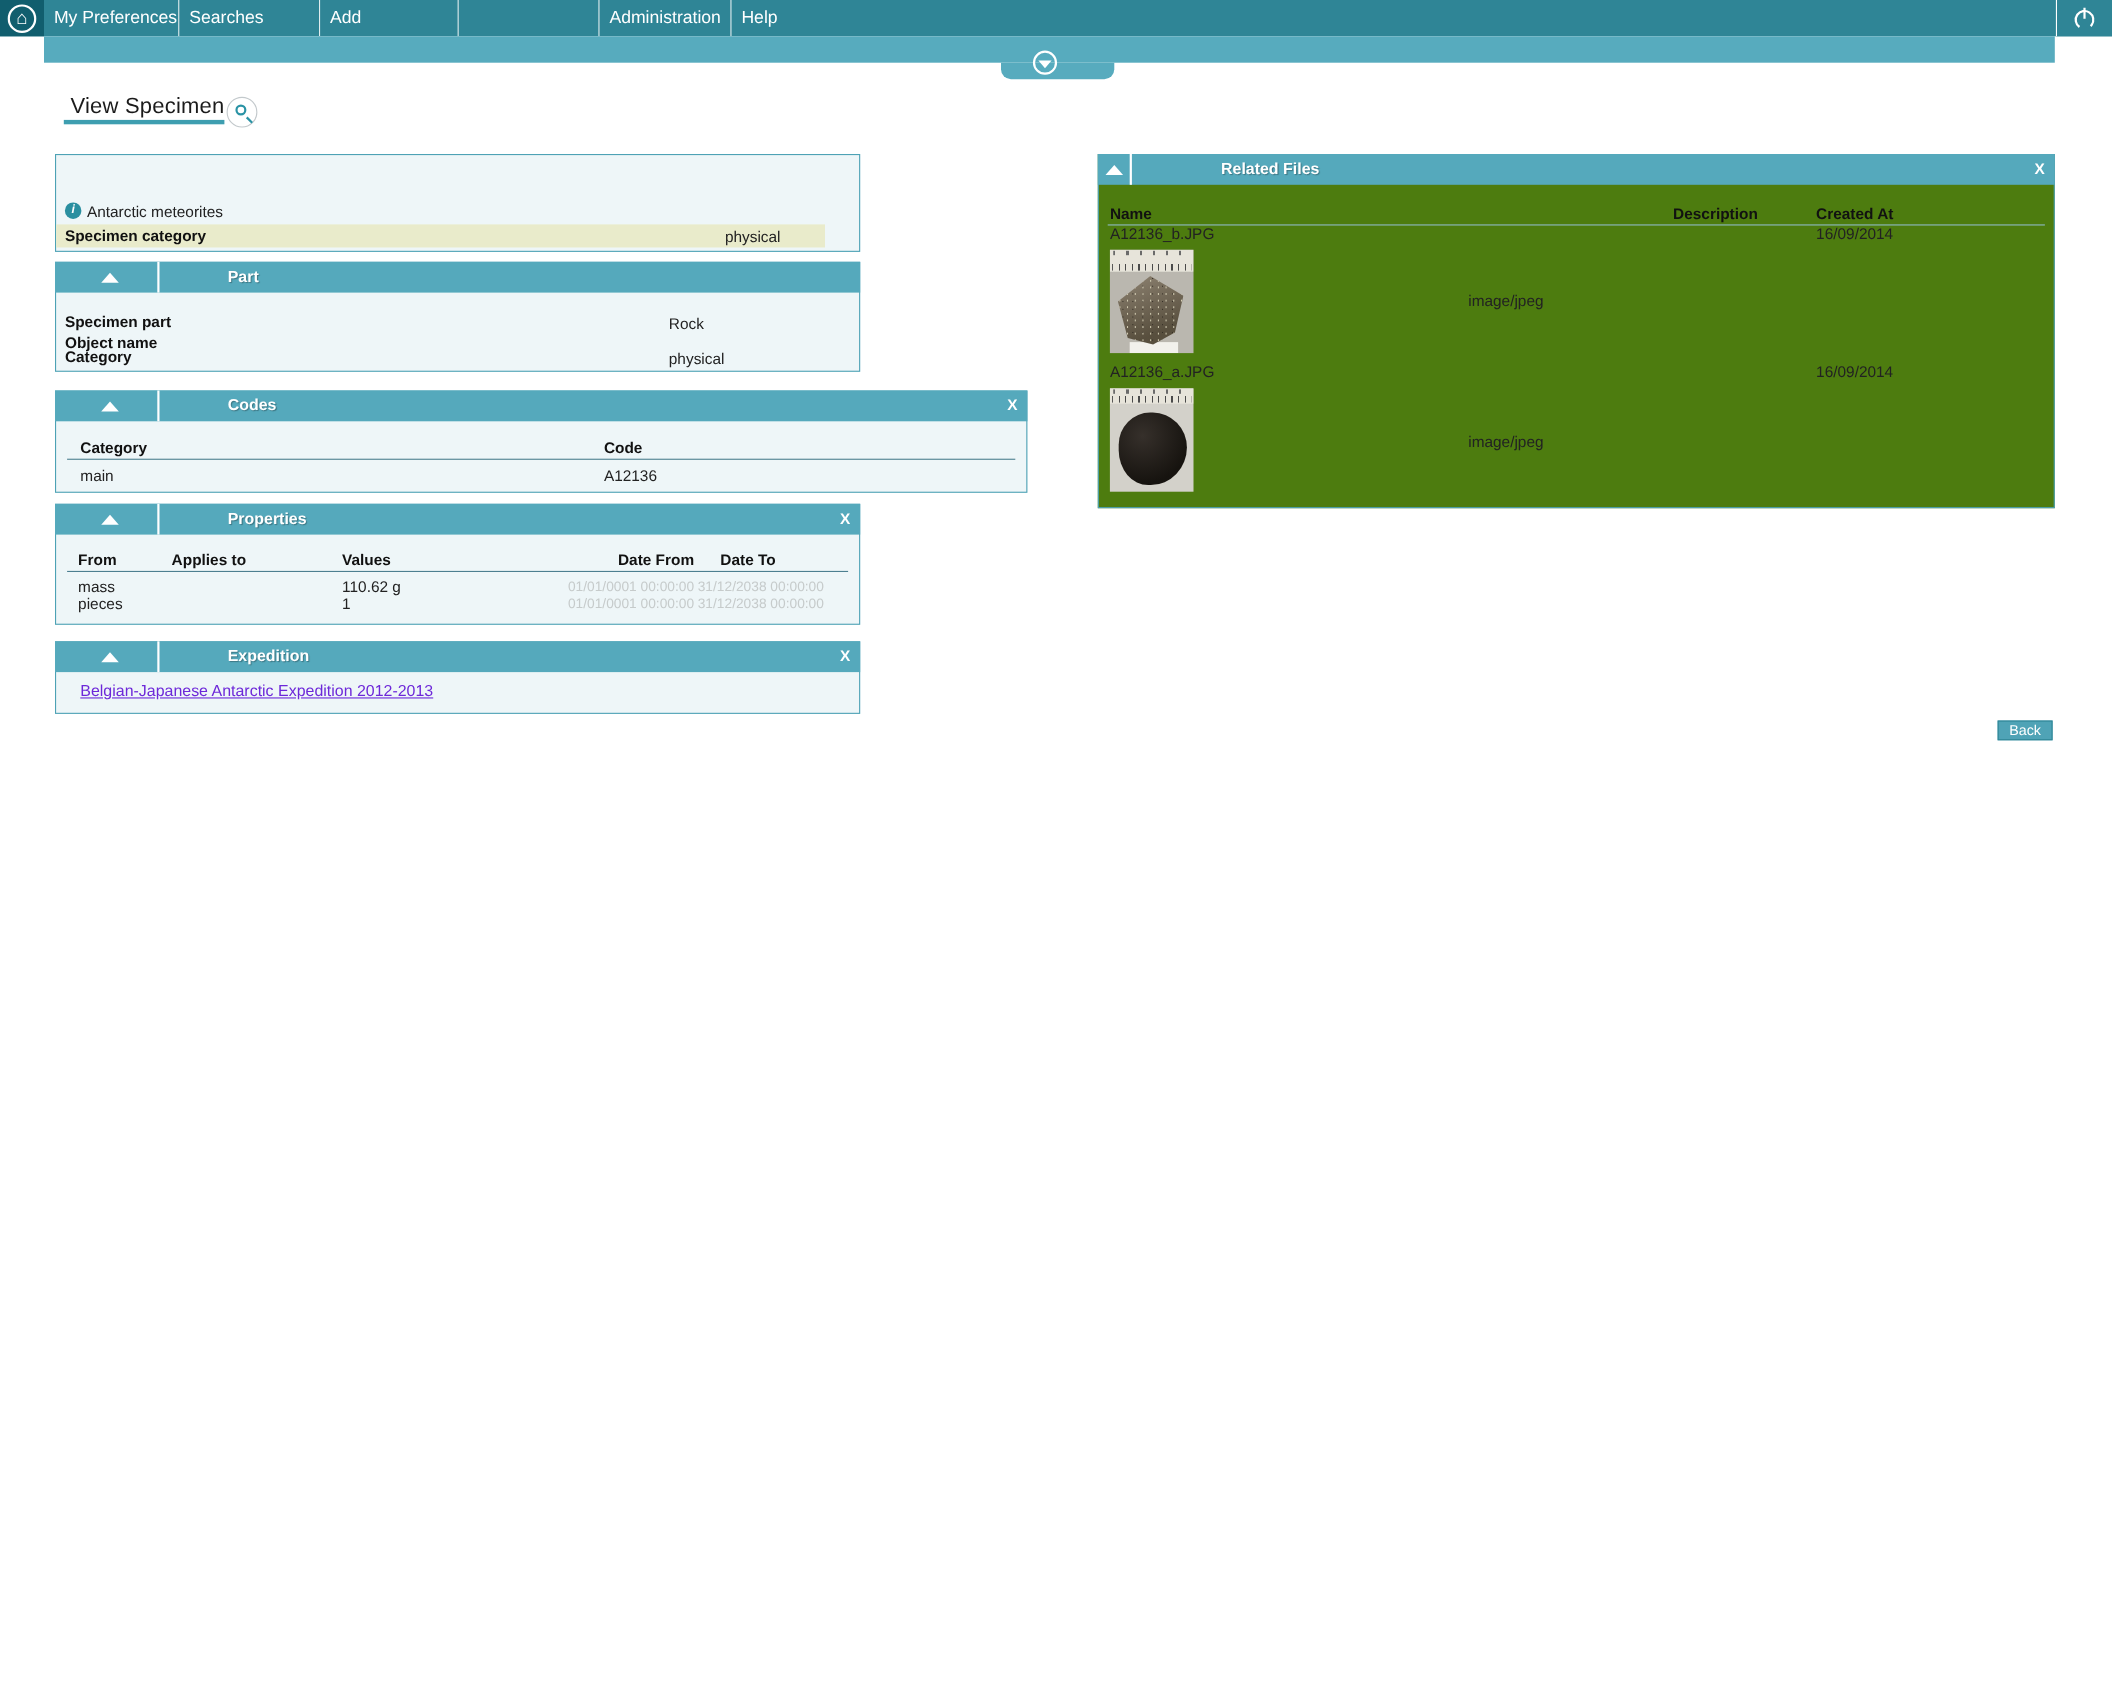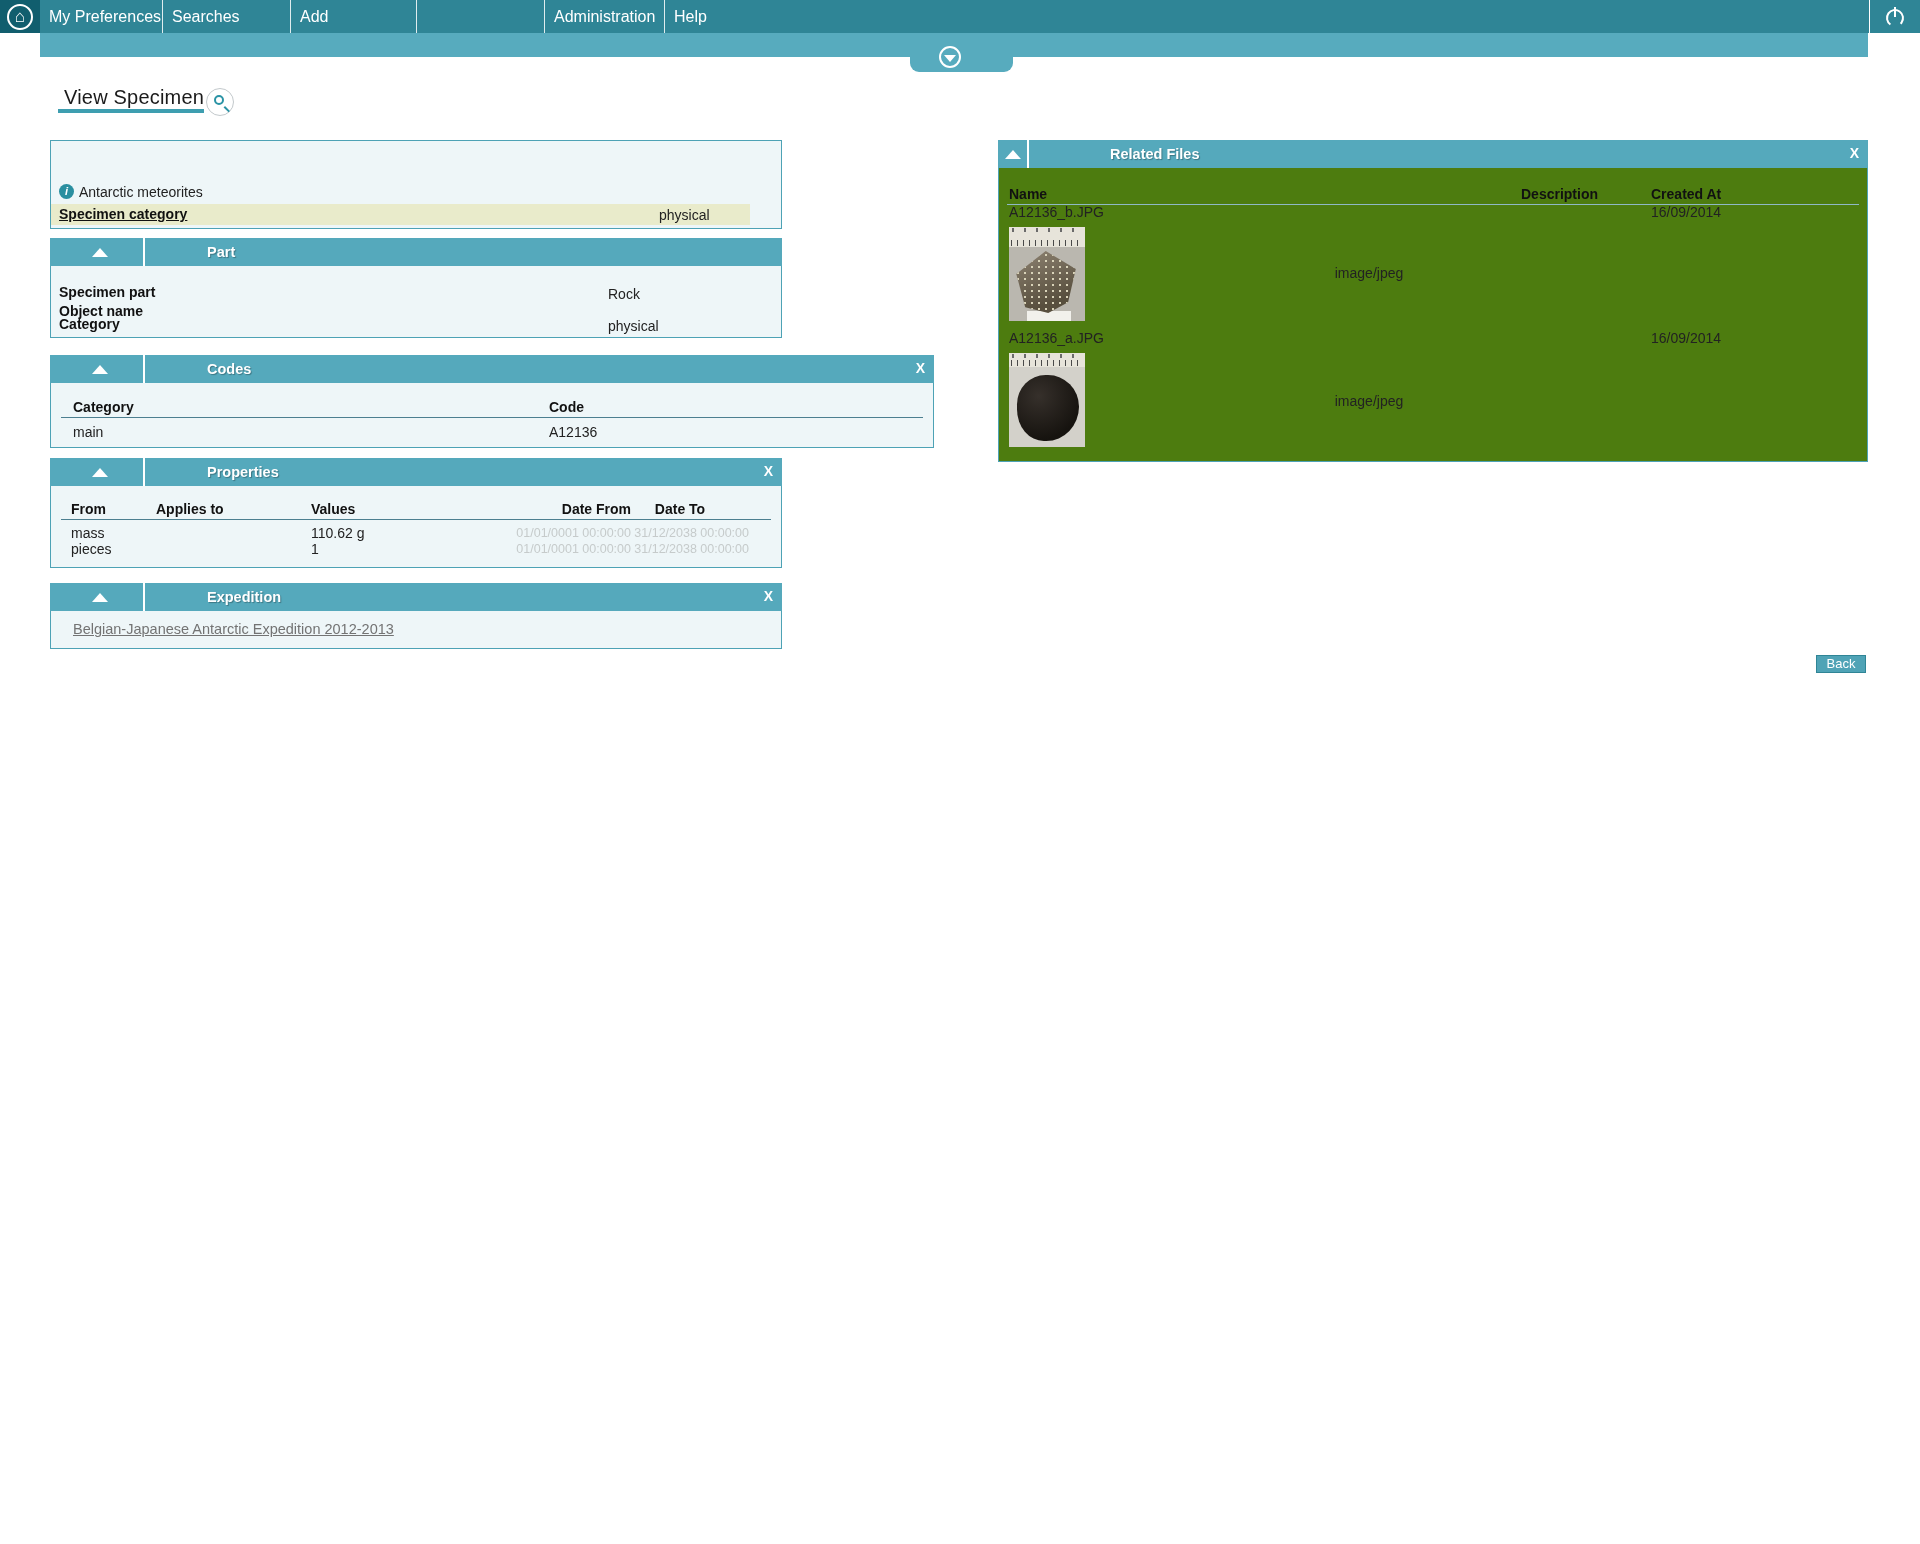--- a/index.html
+++ b/index.html
@@ -120,21 +120,21 @@
 <div class="page-title">View Specimen</div>
 <div class="title-underline"></div>
 <div class="title-zoom">
     <div class="mag"></div>
   </div>
 
 <div class="panel" id="collection">
   <div class="info-dot">i</div>
   <div class="val" style="left:28px; top:43px;">Antarctic meteorites</div>
   <div class="hl-row"></div>
-  <div class="lbl" style="left:8px; top:65px;text-decoration:underline;">Specimen category</div>
+  <div class="lbl" style="left:8px; top:65px;">Specimen category</div>
   <div class="val" style="left:608px; top:66px;">physical</div>
 </div>
 
 <div class="panel" id="part" style="left:50px; top:238px; width:732px; height:100px;">
   <div class="p-head">
     <div class="arrow-box">
         <div class="arrow-up"></div>
       </div>
     <div class="head-sep"></div>
     <div class="p-title">Part</div>
@@ -189,21 +189,21 @@
 
 <div class="panel" id="expedition" style="left:50px; top:583px; width:732px; height:66px;">
   <div class="p-head">
     <div class="arrow-box">
         <div class="arrow-up"></div>
       </div>
     <div class="head-sep"></div>
     <div class="p-title">Expedition</div>
     <div class="p-close">X</div>
   </div>
-  <a class="val" style="left:22px; top:37px; color:#737373; text-decoration:underline; cursor:pointer; font-size:14.5px;">Belgian-Japanese Antarctic Expedition 2012-2013</a>
+  <a class="val" style="left:22px; top:37px; color:#6d28d9; text-decoration:underline; cursor:pointer; font-size:14.5px;">Belgian-Japanese Antarctic Expedition 2012-2013</a>
 </div>
 
 <div class="panel" id="related">
   <div class="p-head">
     <div class="arrow-box" style="width:29px;">
       <div class="arrow-up" style="left:7px;"></div>
     </div>
     <div class="head-sep" style="left:29px;"></div>
     <div class="p-title" style="left:112px;">Related Files</div>
     <div class="p-close">X</div>

